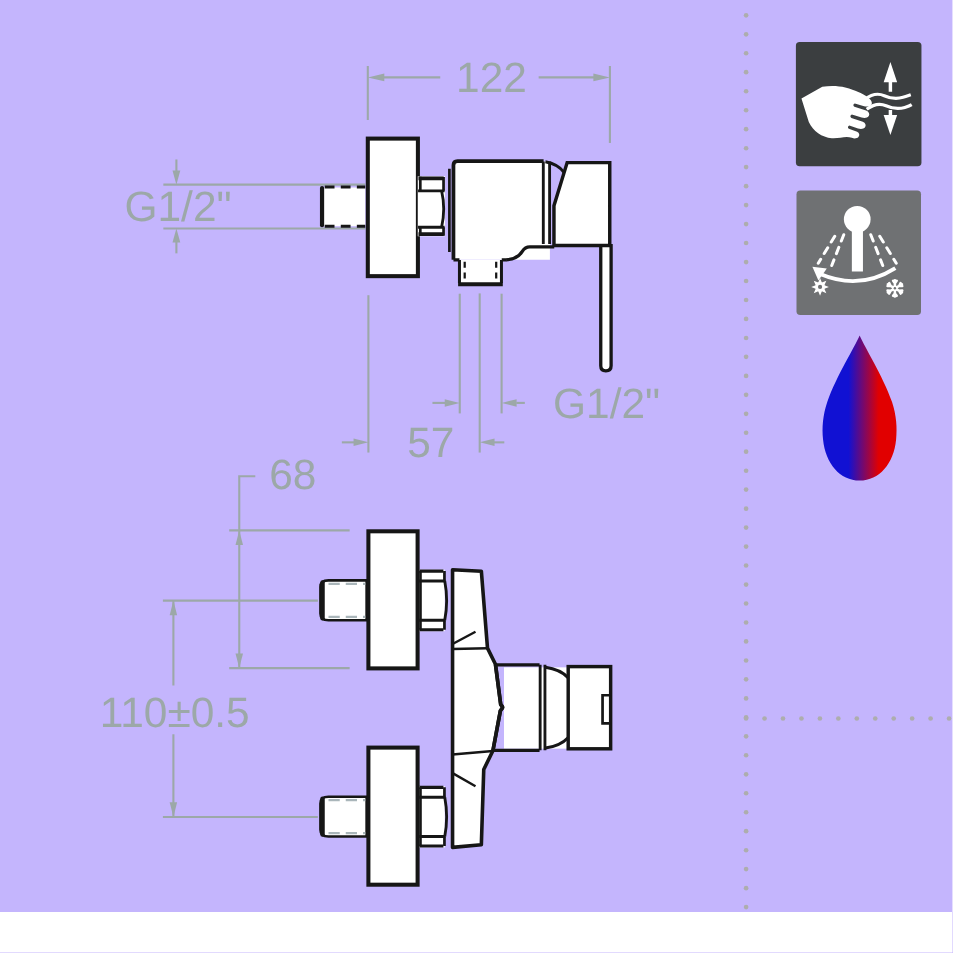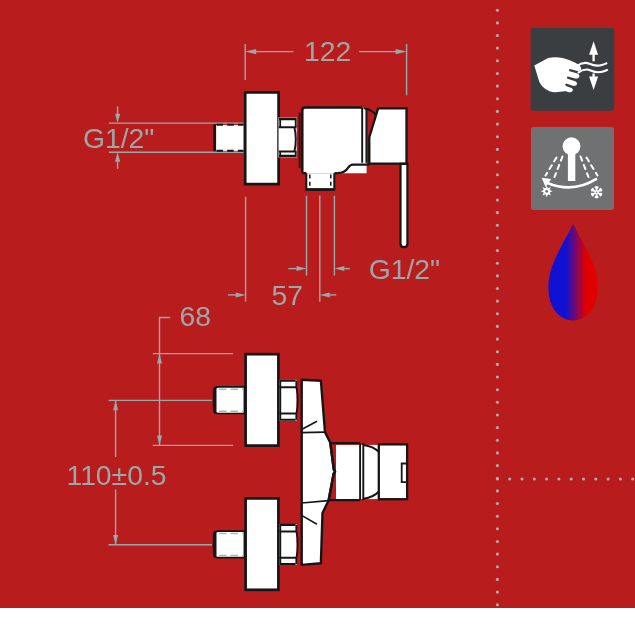--- a/index.html
+++ b/index.html
@@ -1,16 +1,16 @@
 <!DOCTYPE html>
 <html><head>
 <meta charset="utf-8">
 <style>
   html,body{margin:0;padding:0;background:#ffffff;}
-  #page{width:635px;height:608px;position:relative;background:#b91c1c;overflow:hidden;}
+  #page{width:635px;height:608px;position:relative;background:#c4b5fd;overflow:hidden;}
   svg{position:absolute;top:0;left:0;}
   text{font-family:"Liberation Sans", sans-serif;fill:#9ca8a8;}
 </style>
 </head>
 <body>
 <div id="page">
 <svg width="635" height="635" viewBox="0 0 635 635">
 <defs>
   <linearGradient id="dropgrad" x1="0" y1="0" x2="1" y2="0">
     <stop offset="0" stop-color="#1111d3"></stop>

